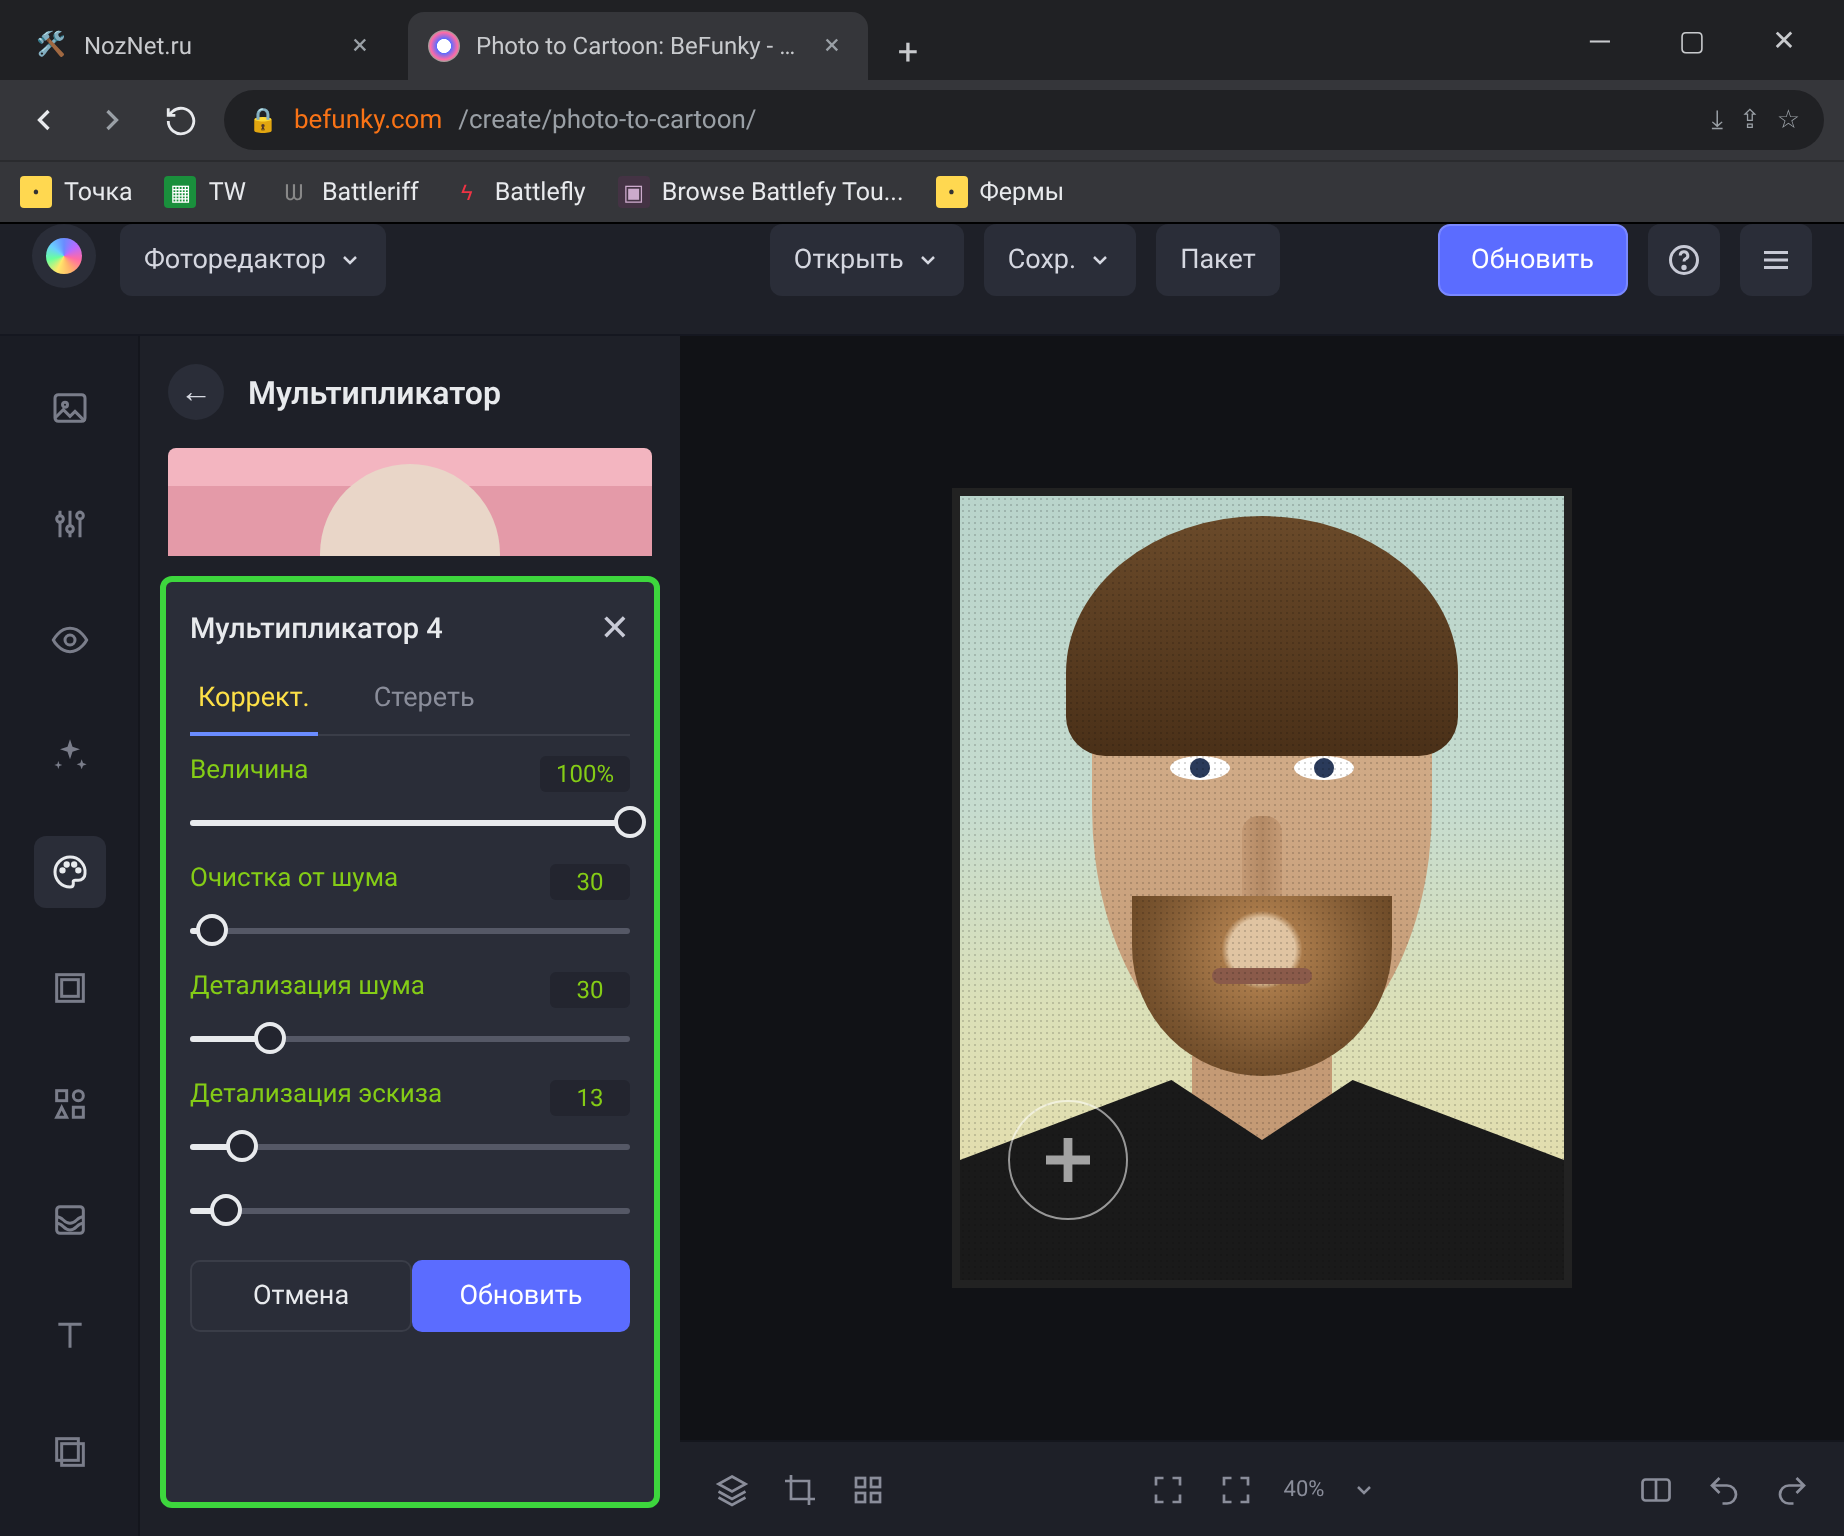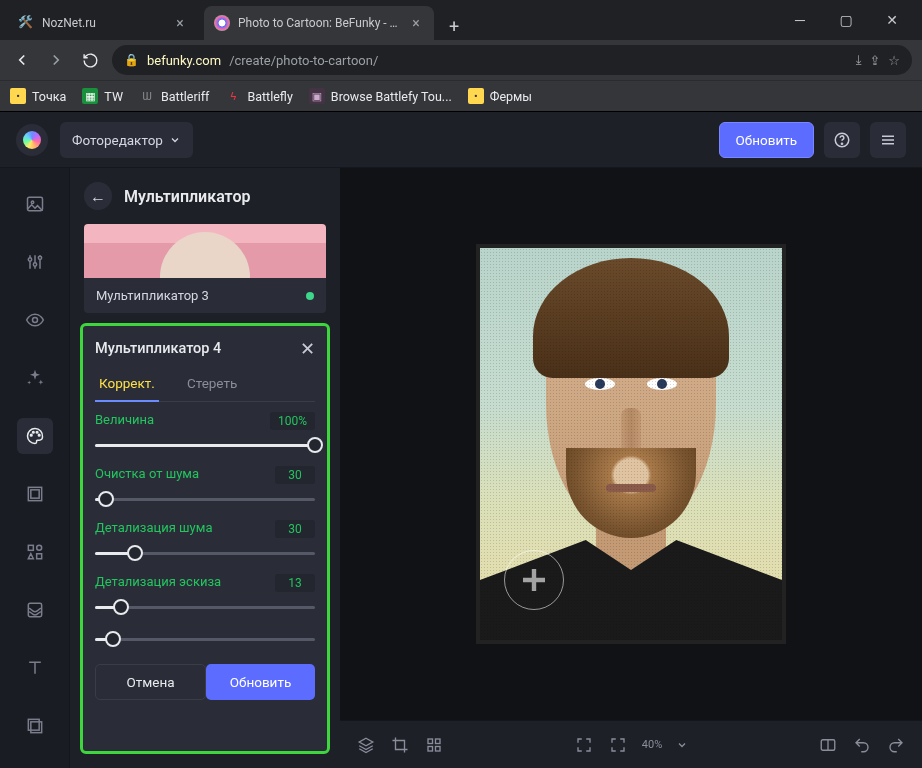--- a/index.html
+++ b/index.html
@@ -13,31 +13,31 @@
 .tab .tab-close { width:16px; height:16px; display:flex; align-items:center; justify-content:center; font-size:14px; color:#9aa0a6; margin-left:4px; }
 .newtab { width:28px; height:28px; display:flex; align-items:center; justify-content:center; color:#c8cacd; font-size:18px; }
 .winctrls { display:flex; gap:18px; padding-right:8px; align-items:center; height:100%; color:#c8cacd; }
 .winctrls span { width:28px; text-align:center; font-size:14px; }
 
 .navbar { height:40px; background:#35363a; display:flex; align-items:center; padding:0 10px; gap:10px; }
 .navbar .navbtn { width:24px; height:24px; display:flex; align-items:center; justify-content:center; color:#9aa0a6; }
 .navbar .navbtn.enabled { color:#e8eaed; }
 .omnibox { flex:1; height:30px; background:#202124; border-radius:15px; display:flex; align-items:center; padding:0 12px; font-size:13px; color:#e8eaed; gap:8px; }
 .omnibox .lock { color:#9aa0a6; font-size:12px; }
-.omnibox .url-host { color:#fef9c3; }
+.omnibox .url-host { color:#f97316; }
 .omnibox .url-path { color:#9aa0a6; }
 .navright { display:flex; gap:14px; align-items:center; }
 .navright .ico { width:20px; height:20px; color:#c8cacd; display:flex; align-items:center; justify-content:center; font-size:14px; }
 .avatar { width:24px; height:24px; border-radius:50%; background:linear-gradient(135deg,#c89878,#8a6d5a); }
 
 .bookmarks { height:32px; background:#35363a; border-top:1px solid #2a2b2e; border-bottom:1px solid #000; display:flex; align-items:center; padding:0 10px; gap:16px; font-size:12.5px; color:#e8eaed; }
 .bookmarks .bm { display:flex; align-items:center; gap:6px; }
 .bm .ico { width:16px; height:16px; display:flex; align-items:center; justify-content:center; border-radius:2px; font-size:11px; }
 
-.appbar { height:56px; background:#1e2028; display:flex; align-items:center; padding:0 16px; gap:12px; border-bottom:1px solid #151720; }
+.appbar { height:56px; background:#1e2028; display:flex; align-items:flex-start; padding:0 16px; gap:12px; border-bottom:1px solid #151720; }
 .logo { width:32px; height:32px; border-radius:50%; background:#2a2d38; display:flex; align-items:center; justify-content:center; }
 .logo-inner{ width:18px; height:18px; border-radius:50%; background:conic-gradient(#6a8cff,#b96aff,#ff6aa6,#ffb36a,#ffe96a,#6aff9c,#6acfff,#6a8cff); }
 .dropdown { height:36px; background:#2a2d38; border-radius:6px; display:flex; align-items:center; padding:0 12px; font-size:13.5px; color:#d5d7e0; gap:6px; }
 .appbar-center { display:flex; gap:10px; margin-left:180px; }
 .appbar-right { margin-left:auto; display:flex; gap:10px; align-items:center; }
 .btn-primary { height:36px; background:#5b6cff; border:1px solid #7a88ff; border-radius:6px; padding:0 16px; font-size:13.5px; color:#fff; display:flex; align-items:center; }
 .iconbtn { width:36px; height:36px; background:#2a2d38; border-radius:6px; display:flex; align-items:center; justify-content:center; color:#c8cad6; }
 
 .content { display:flex; height:600px; }
 .toolrail { width:70px; background:#1a1c24; border-right:1px solid #14161d; display:flex; flex-direction:column; align-items:center; padding-top:18px; gap:22px; }
@@ -57,21 +57,21 @@
 
 .edit-card { margin:0 10px; border:3px solid #3dd63d; border-radius:6px; background:#2a2d38; padding:12px; display:flex; flex-direction:column; gap:10px; flex:1; }
 .edit-card-header { display:flex; justify-content:space-between; align-items:center; font-size:14.5px; color:#e8eaed; font-weight:500; }
 .edit-card-header .close { font-size:18px; color:#c8cad6; cursor:pointer; }
 .tabs { display:flex; gap:24px; border-bottom:1px solid #3a3d48; font-size:13.5px; }
 .tabs .tab-item { padding:6px 4px 10px 4px; color:#8a8d9a; position:relative; }
 .tabs .tab-item.active { color:#fde047; }
 .tabs .tab-item.active::after { content:""; position:absolute; left:0; right:0; bottom:-1px; height:2px; background:#6a8cff; }
 
 .slider-row { display:flex; flex-direction:column; gap:4px; }
-.slider-row .row-top { display:flex; justify-content:space-between; font-size:13px; color:#22c55e; }
+.slider-row .row-top { display:flex; justify-content:space-between; font-size:13px; color:#84cc16; }
 .slider-row .row-top .val { background:#23252f; padding:2px 8px; border-radius:3px; font-size:12px; min-width:40px; text-align:center; }
 .slider { position:relative; height:22px; display:flex; align-items:center; }
 .slider .track { position:absolute; left:0; right:0; height:3px; background:#555866; border-radius:2px; }
 .slider .fill { position:absolute; left:0; height:3px; background:#e8eaed; border-radius:2px; }
 .slider .thumb { position:absolute; width:16px; height:16px; border-radius:50%; background:#23252f; border:2.5px solid #e8eaed; transform:translateX(-50%); }
 
 .card-actions { display:flex; gap:0; margin-top:4px; }
 .card-actions button { flex:1; height:36px; border:none; border-radius:5px; font-size:13.5px; cursor:pointer; }
 .btn-cancel { background:#2a2d38; color:#e8eaed; border:1px solid #3a3d48 !important; }
 .btn-apply { background:#5b6cff; color:#fff; }
@@ -183,20 +183,37 @@
 <div class="appbar">
   <div class="logo">
       <div class="logo-inner"></div>
     </div>
   <div class="dropdown">
     <span>Фоторедактор</span>
     <svg width="12" height="12" viewBox="0 0 24 24" fill="none" stroke="currentColor" stroke-width="2.5">
         <path d="M6 9l6 6 6-6"></path>
       </svg>
   </div>
+  <div class="appbar-center">
+    <div class="dropdown">
+        <span>Открыть</span>
+        <svg width="12" height="12" viewBox="0 0 24 24" fill="none" stroke="currentColor" stroke-width="2.5">
+          <path d="M6 9l6 6 6-6"></path>
+        </svg>
+      </div>
+    <div class="dropdown">
+        <span>Сохр.</span>
+        <svg width="12" height="12" viewBox="0 0 24 24" fill="none" stroke="currentColor" stroke-width="2.5">
+          <path d="M6 9l6 6 6-6"></path>
+        </svg>
+      </div>
+    <div class="dropdown">
+        <span>Пакет</span>
+      </div>
+  </div>
   <div class="appbar-right">
     <div class="btn-primary">
         <span>Обновить</span>
       </div>
     <div class="iconbtn">
         <svg width="18" height="18" viewBox="0 0 24 24" fill="none" stroke="currentColor" stroke-width="2">
           <circle cx="12" cy="12" r="9"></circle>
           <path d="M9.5 9a2.5 2.5 0 1 1 3.5 2.3c-.8.4-1 1-1 1.7"></path>
           <circle cx="12" cy="17" r="0.8" fill="currentColor"></circle>
         </svg>
@@ -278,24 +295,20 @@
       </div>
   </div>
 
   <div class="sidepanel">
     <div class="panel-header">
       <div class="back">←</div>
       <div class="title">Мультипликатор</div>
     </div>
     <div class="preview-card">
       <div class="preview-img"></div>
-      <div class="preview-label">
-        <span>Мультипликатор 3</span>
-        <span class="dot"></span>
-      </div>
     </div>
 
     <div class="edit-card">
       <div class="edit-card-header">
         <span>Мультипликатор 4</span>
         <span class="close">✕</span>
       </div>
       <div class="tabs">
         <div class="tab-item active"><span>Коррект.</span></div>
         <div class="tab-item"><span>Стереть</span></div>

